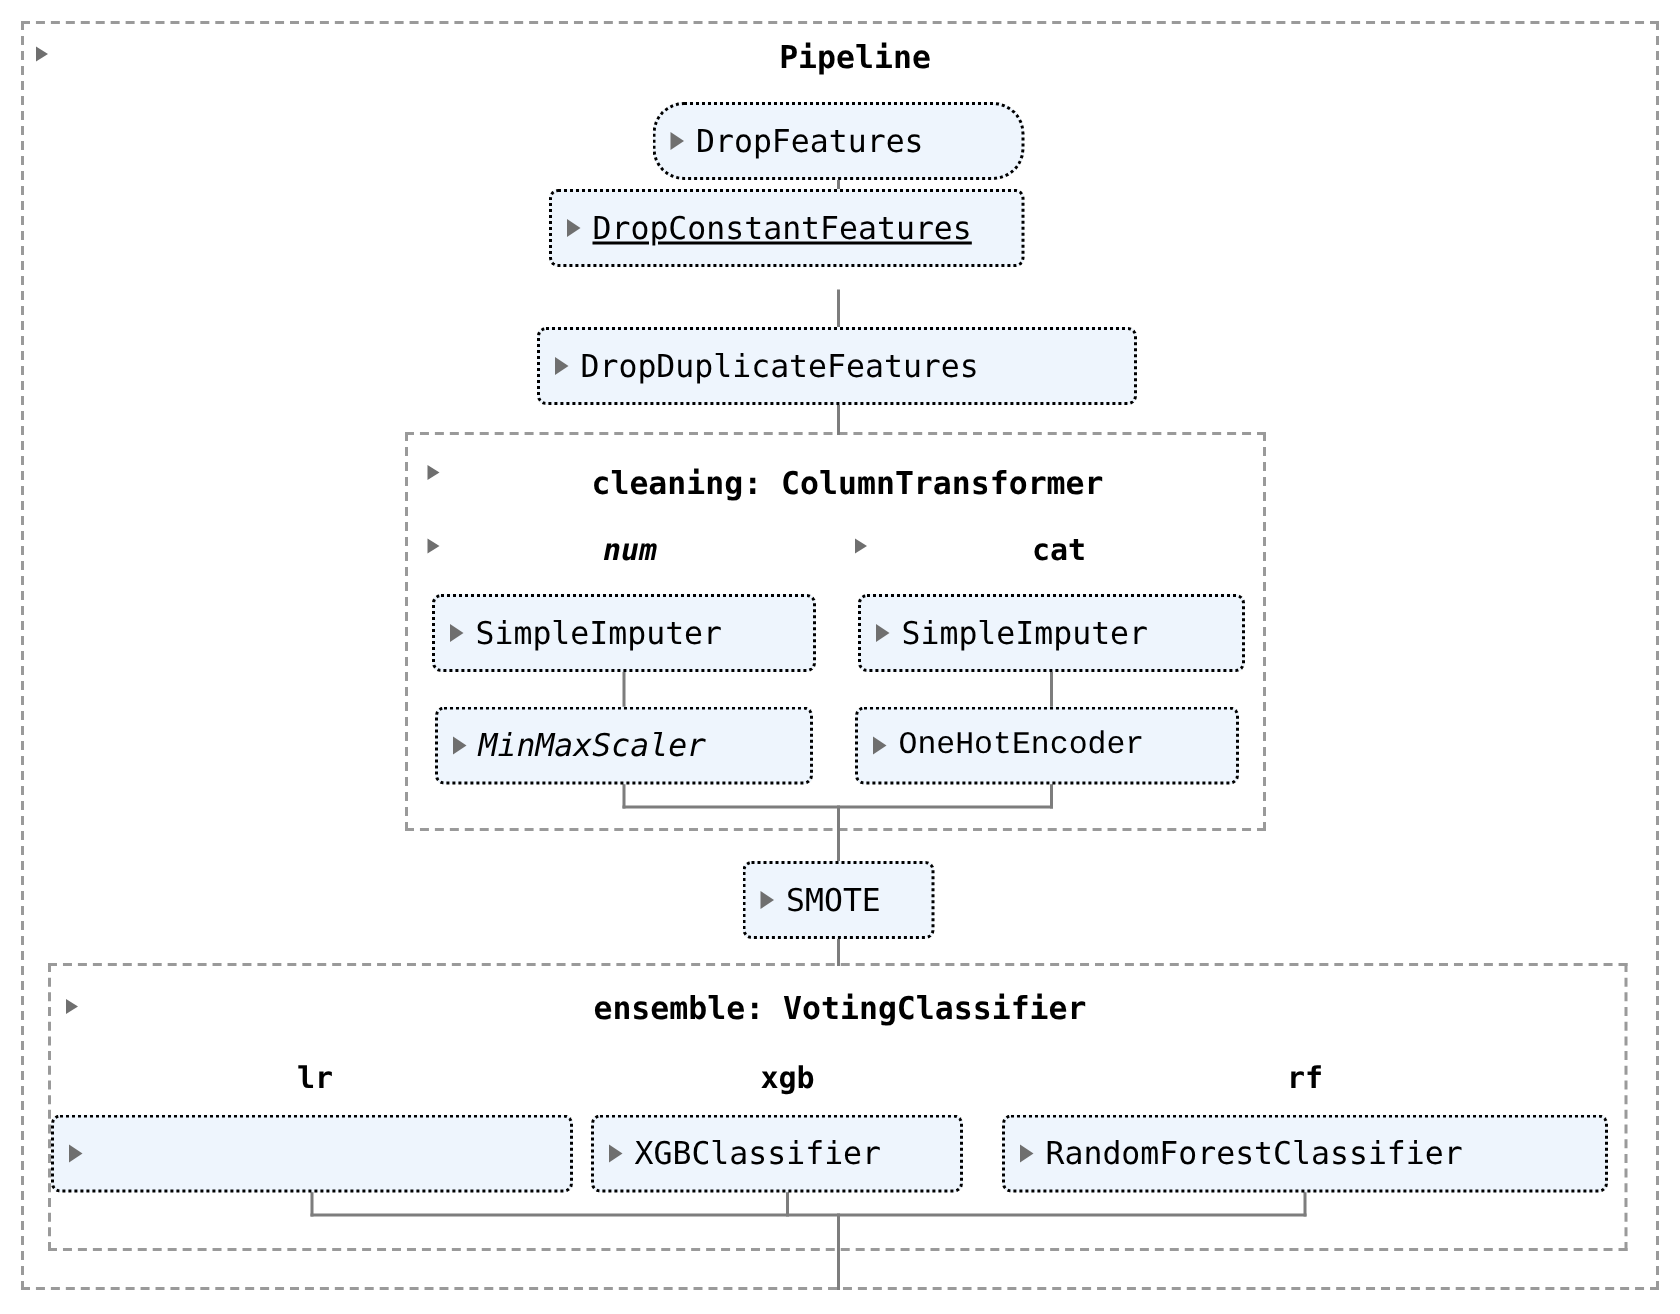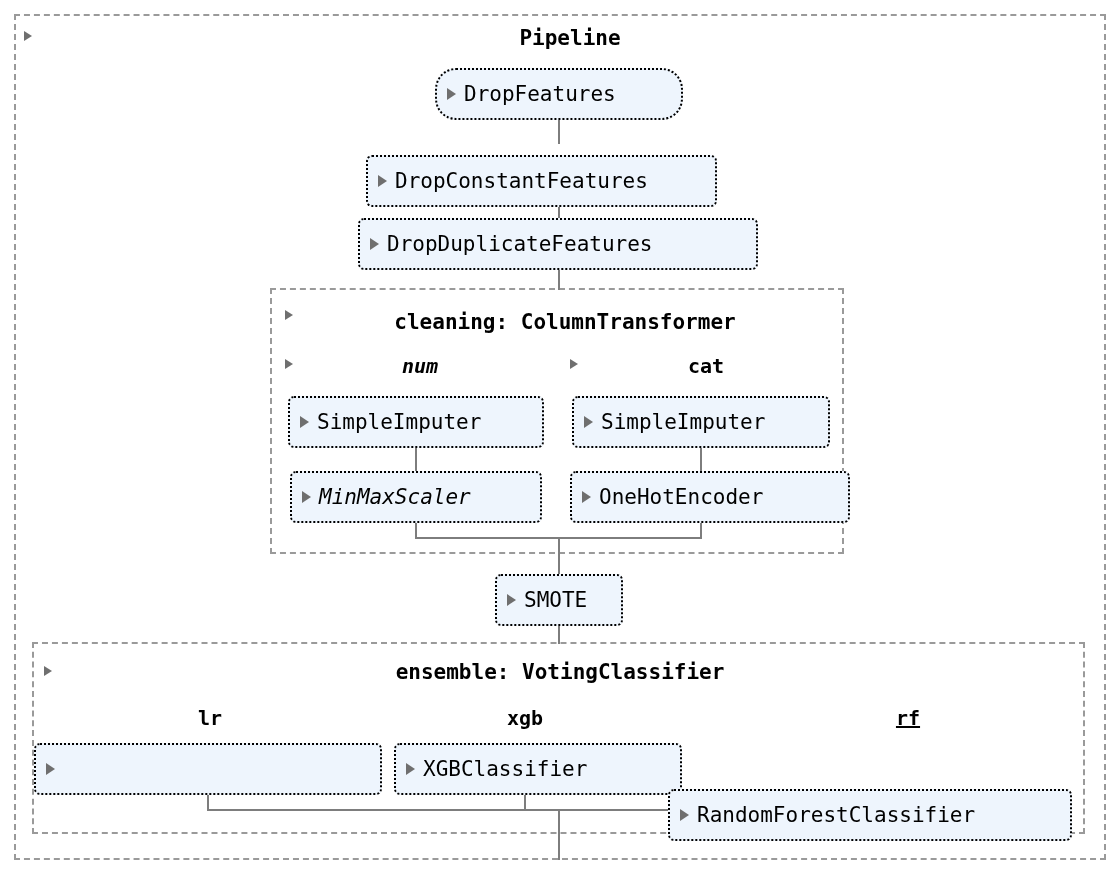--- a/index.html
+++ b/index.html
@@ -87,21 +87,21 @@
 
 <div class="ctr-title" style="left:370px;top:26px;width:400px;">Pipeline</div>
 
 <div class="est-box" style="left:435px;top:68px;width:248px;height:52px;border-radius:21px;">
   <span class="tri"></span>
   <span class="label">DropFeatures</span>
 </div>
 
 <div class="vline" style="left:558px;top:118px;height:26px;"></div>
 
-<div class="est-box" style="left:366px;top:155px;width:351px;height:52px;">
+<div class="est-box" style="left:366px;top:126px;width:317px;height:52px;text-decoration:underline;">
   <span class="tri"></span>
   <span class="label">DropConstantFeatures</span>
 </div>
 
 <div class="vline" style="left:558px;top:193px;height:26px;"></div>
 
 <div class="est-box" style="left:358px;top:218px;width:400px;height:52px;">
   <span class="tri"></span>
   <span class="label">DropDuplicateFeatures</span>
 </div>
@@ -128,21 +128,21 @@
 </div>
 
 <span class="tri-sm" style="left:570px;top:359px;"></span>
 <div class="col-title" style="left:586px;top:354px;width:240px;">cat</div>
 
 <div class="est-box" style="left:572px;top:396px;width:258px;height:52px;">
   <span class="tri"></span>
   <span class="label">SimpleImputer</span>
 </div>
 <div class="vline" style="left:700px;top:446px;height:26px;"></div>
-<div class="est-box" style="left:570px;top:471px;width:280px;height:52px;">
+<div class="est-box" style="left:570px;top:471px;width:256px;height:52px;font-family:Liberation Mono, monospace;">
   <span class="tri"></span>
   <span class="label">OneHotEncoder</span>
 </div>
 
 <div class="vline" style="left:415px;top:521px;height:18px;"></div>
 <div class="vline" style="left:700px;top:521px;height:18px;"></div>
 <div class="hline" style="left:415px;top:537px;width:287px;"></div>
 <div class="vline" style="left:558px;top:537px;height:38px;"></div>
 
 <div class="est-box" style="left:495px;top:574px;width:128px;height:52px;">
@@ -153,30 +153,30 @@
 <div class="vline" style="left:558px;top:624px;height:20px;"></div>
 
 <div class="dashed-box" style="left:32px;top:642px;width:1053px;height:192px;"></div>
 
 <span class="tri-sm" style="left:44px;top:666px;"></span>
 
 <div class="ctr-title" style="left:60px;top:660px;width:1000px;">ensemble: VotingClassifier</div>
 
 <div class="col-title" style="left:40px;top:706px;width:340px;">lr</div>
 <div class="col-title" style="left:390px;top:706px;width:270px;">xgb</div>
-<div class="col-title" style="left:708px;top:706px;width:400px;text-decoration:underline;">rf</div>
+<div class="col-title" style="left:670px;top:706px;width:400px;">rf</div>
 
 <div class="est-box" style="left:34px;top:743px;width:348px;height:52px;">
   <span class="tri"></span>
 </div>
-<div class="est-box" style="left:394px;top:743px;width:288px;height:52px;">
+<div class="est-box" style="left:394px;top:743px;width:248px;height:52px;">
   <span class="tri"></span>
   <span class="label">XGBClassifier</span>
 </div>
-<div class="est-box" style="left:668px;top:743px;width:404px;height:52px;margin-top:46px;">
+<div class="est-box" style="left:668px;top:743px;width:404px;height:52px;">
   <span class="tri"></span>
   <span class="label">RandomForestClassifier</span>
 </div>
 
 <div class="vline" style="left:207px;top:793px;height:18px;"></div>
 <div class="vline" style="left:524px;top:793px;height:18px;"></div>
 <div class="vline" style="left:869px;top:793px;height:18px;"></div>
 <div class="hline" style="left:207px;top:809px;width:664px;"></div>
 <div class="vline" style="left:558px;top:809px;height:51px;"></div>
 

